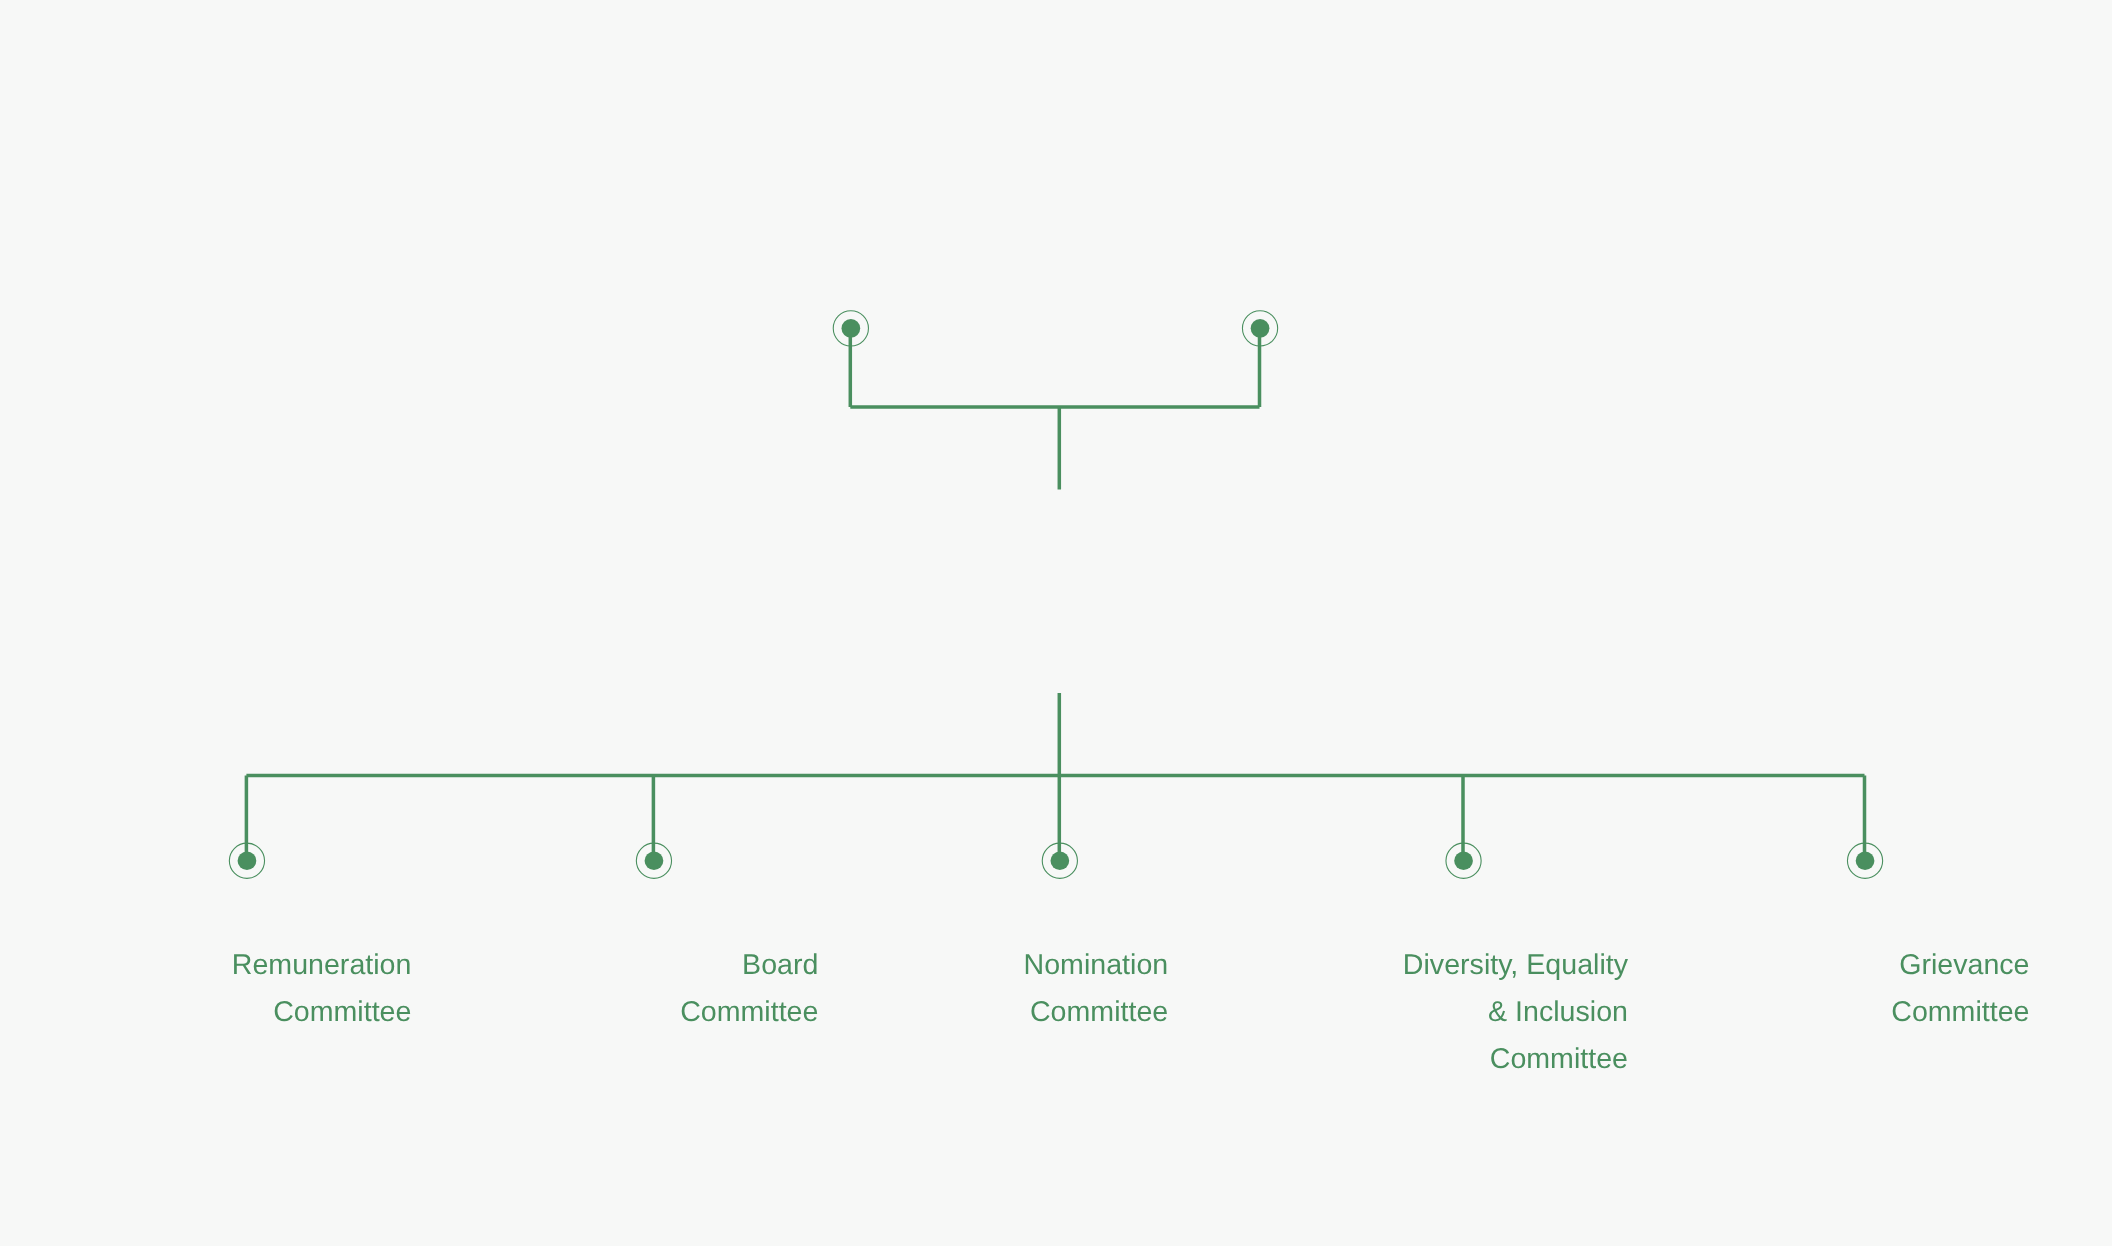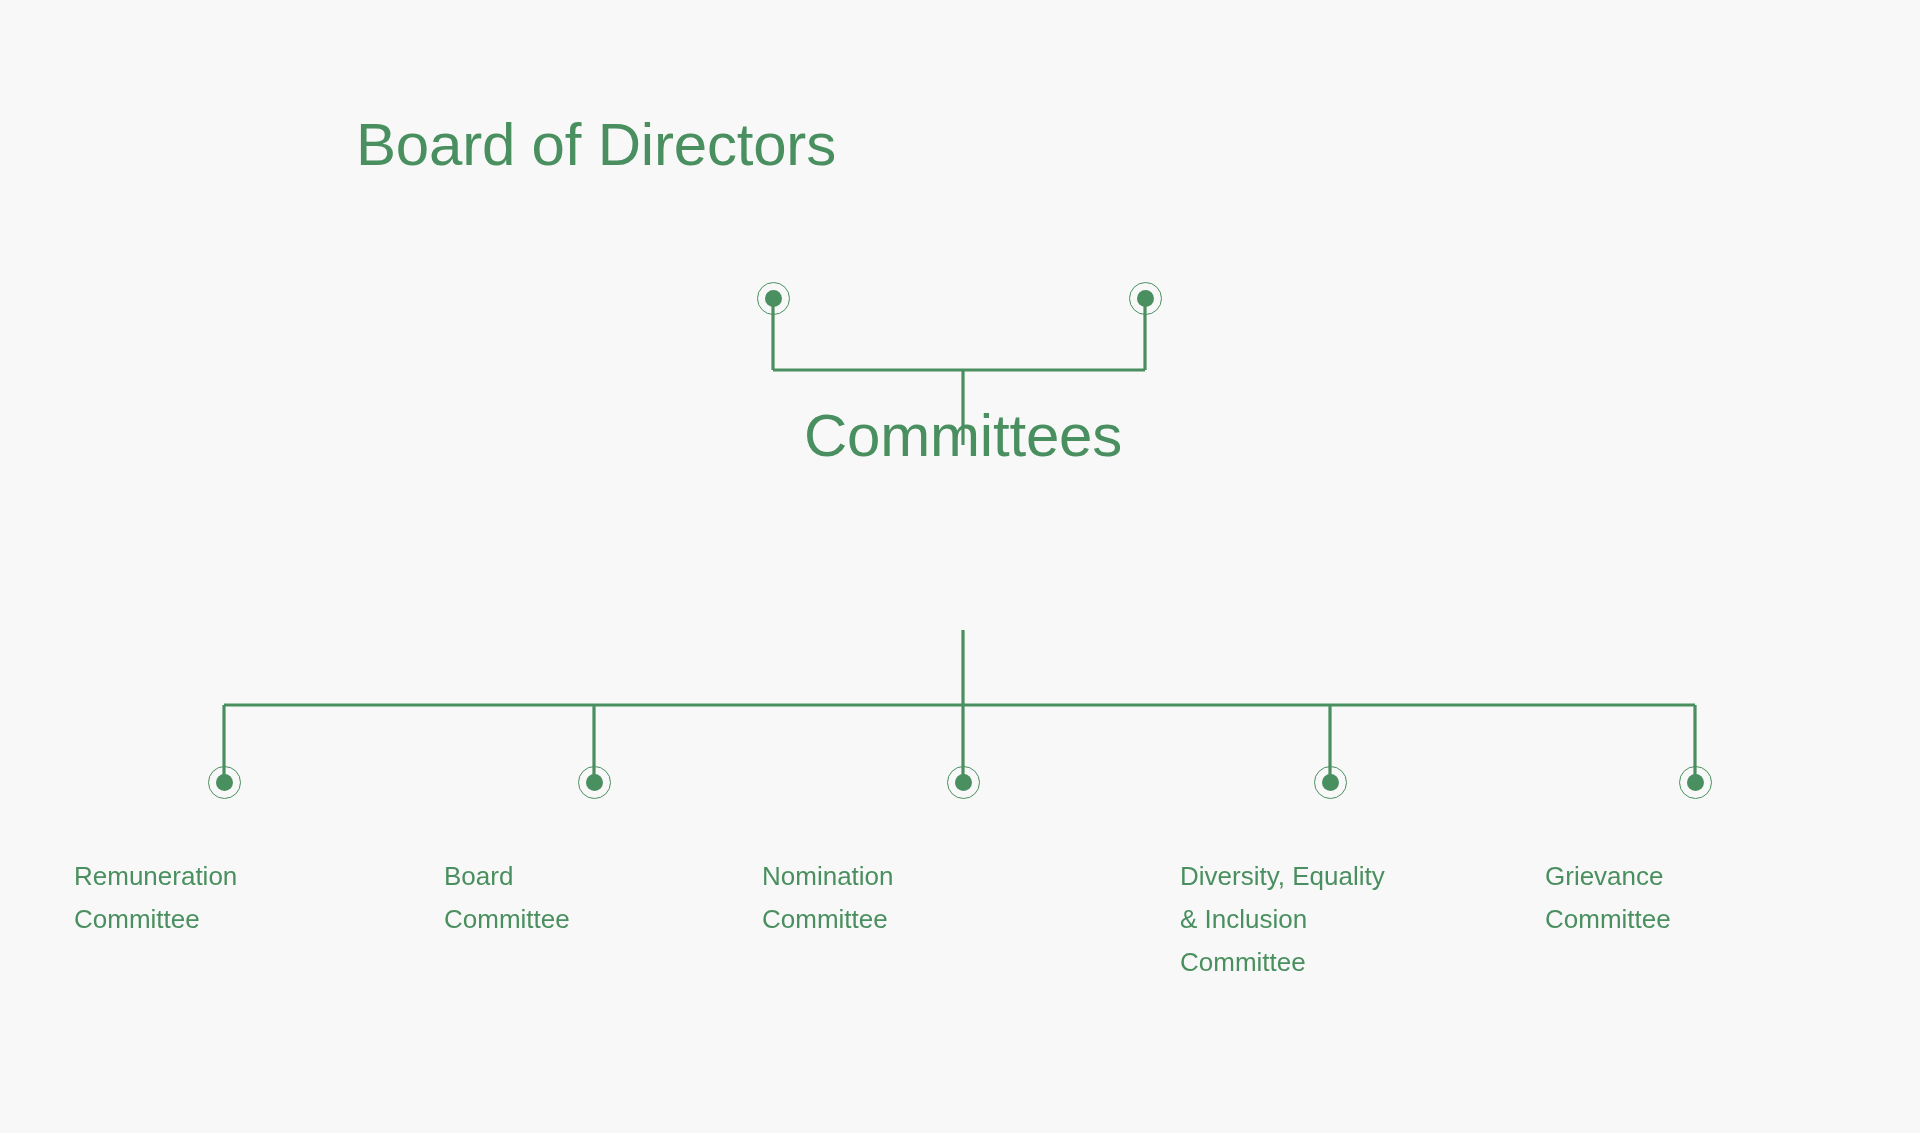--- a/index.html
+++ b/index.html
@@ -79,21 +79,21 @@
     background: #4a8f5f;
     border-radius: 50%;
   }
 
   
   .leaf-label {
     position: absolute;
     color: #4a8f5f;
     font-size: 26px;
     line-height: 43px;
-    text-align: left;
+    text-align: right;
     width: 300px;
     margin-left: -150px;
     top: 855px;
     white-space: pre-line;
   }
 </style>
 </head>
 <body>
 
 <div id="chart-root">
@@ -113,27 +113,25 @@
 
       <path d="M 224 705 L 1695 705"></path>
 
       <path d="M 224 705 L 224 782"></path>
       <path d="M 594 705 L 594 782"></path>
       <path d="M 1330 705 L 1330 782"></path>
       <path d="M 1695 705 L 1695 782"></path>
     </g>
   </svg>
 
-  <div class="tier-title" id="title-board">Board of Directors</div>
 
 
   <div class="node-ring" style="left:773px; top:298px;"></div>
   <div class="node-ring" style="left:1145px; top:298px;"></div>
 
-  <div class="tier-title" id="title-committees">Committees</div>
 
   <div class="node-ring" style="left:224px; top:782px;"></div>
   <div class="node-ring" style="left:594px; top:782px;"></div>
   <div class="node-ring" style="left:963px; top:782px;"></div>
   <div class="node-ring" style="left:1330px; top:782px;"></div>
   <div class="node-ring" style="left:1695px; top:782px;"></div>
 
   <div class="leaf-label" style="left:224px;">Remuneration
 Committee</div>
 

